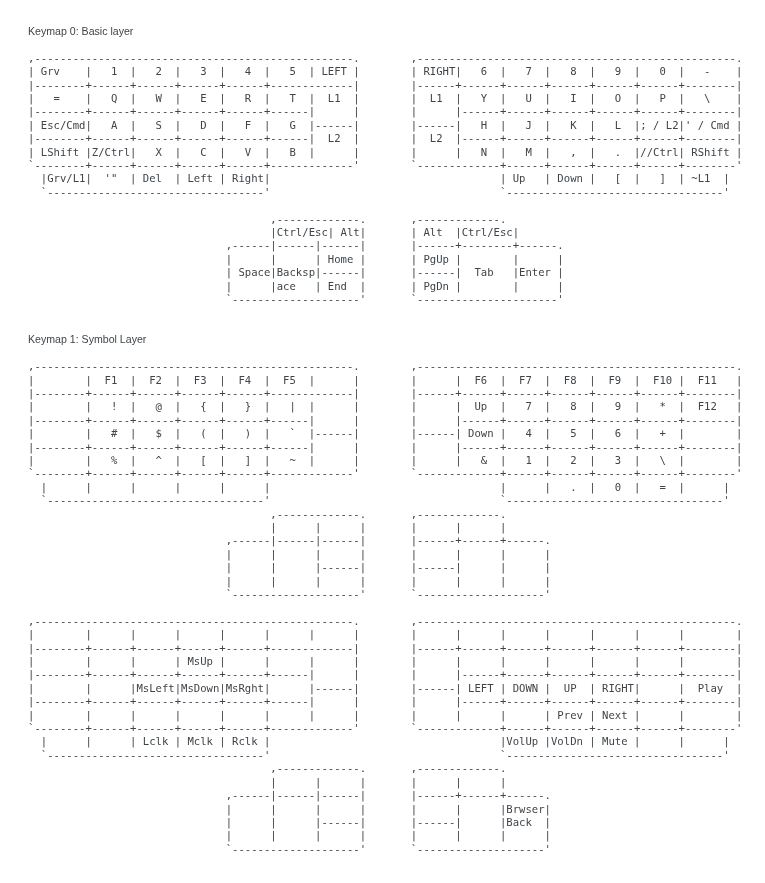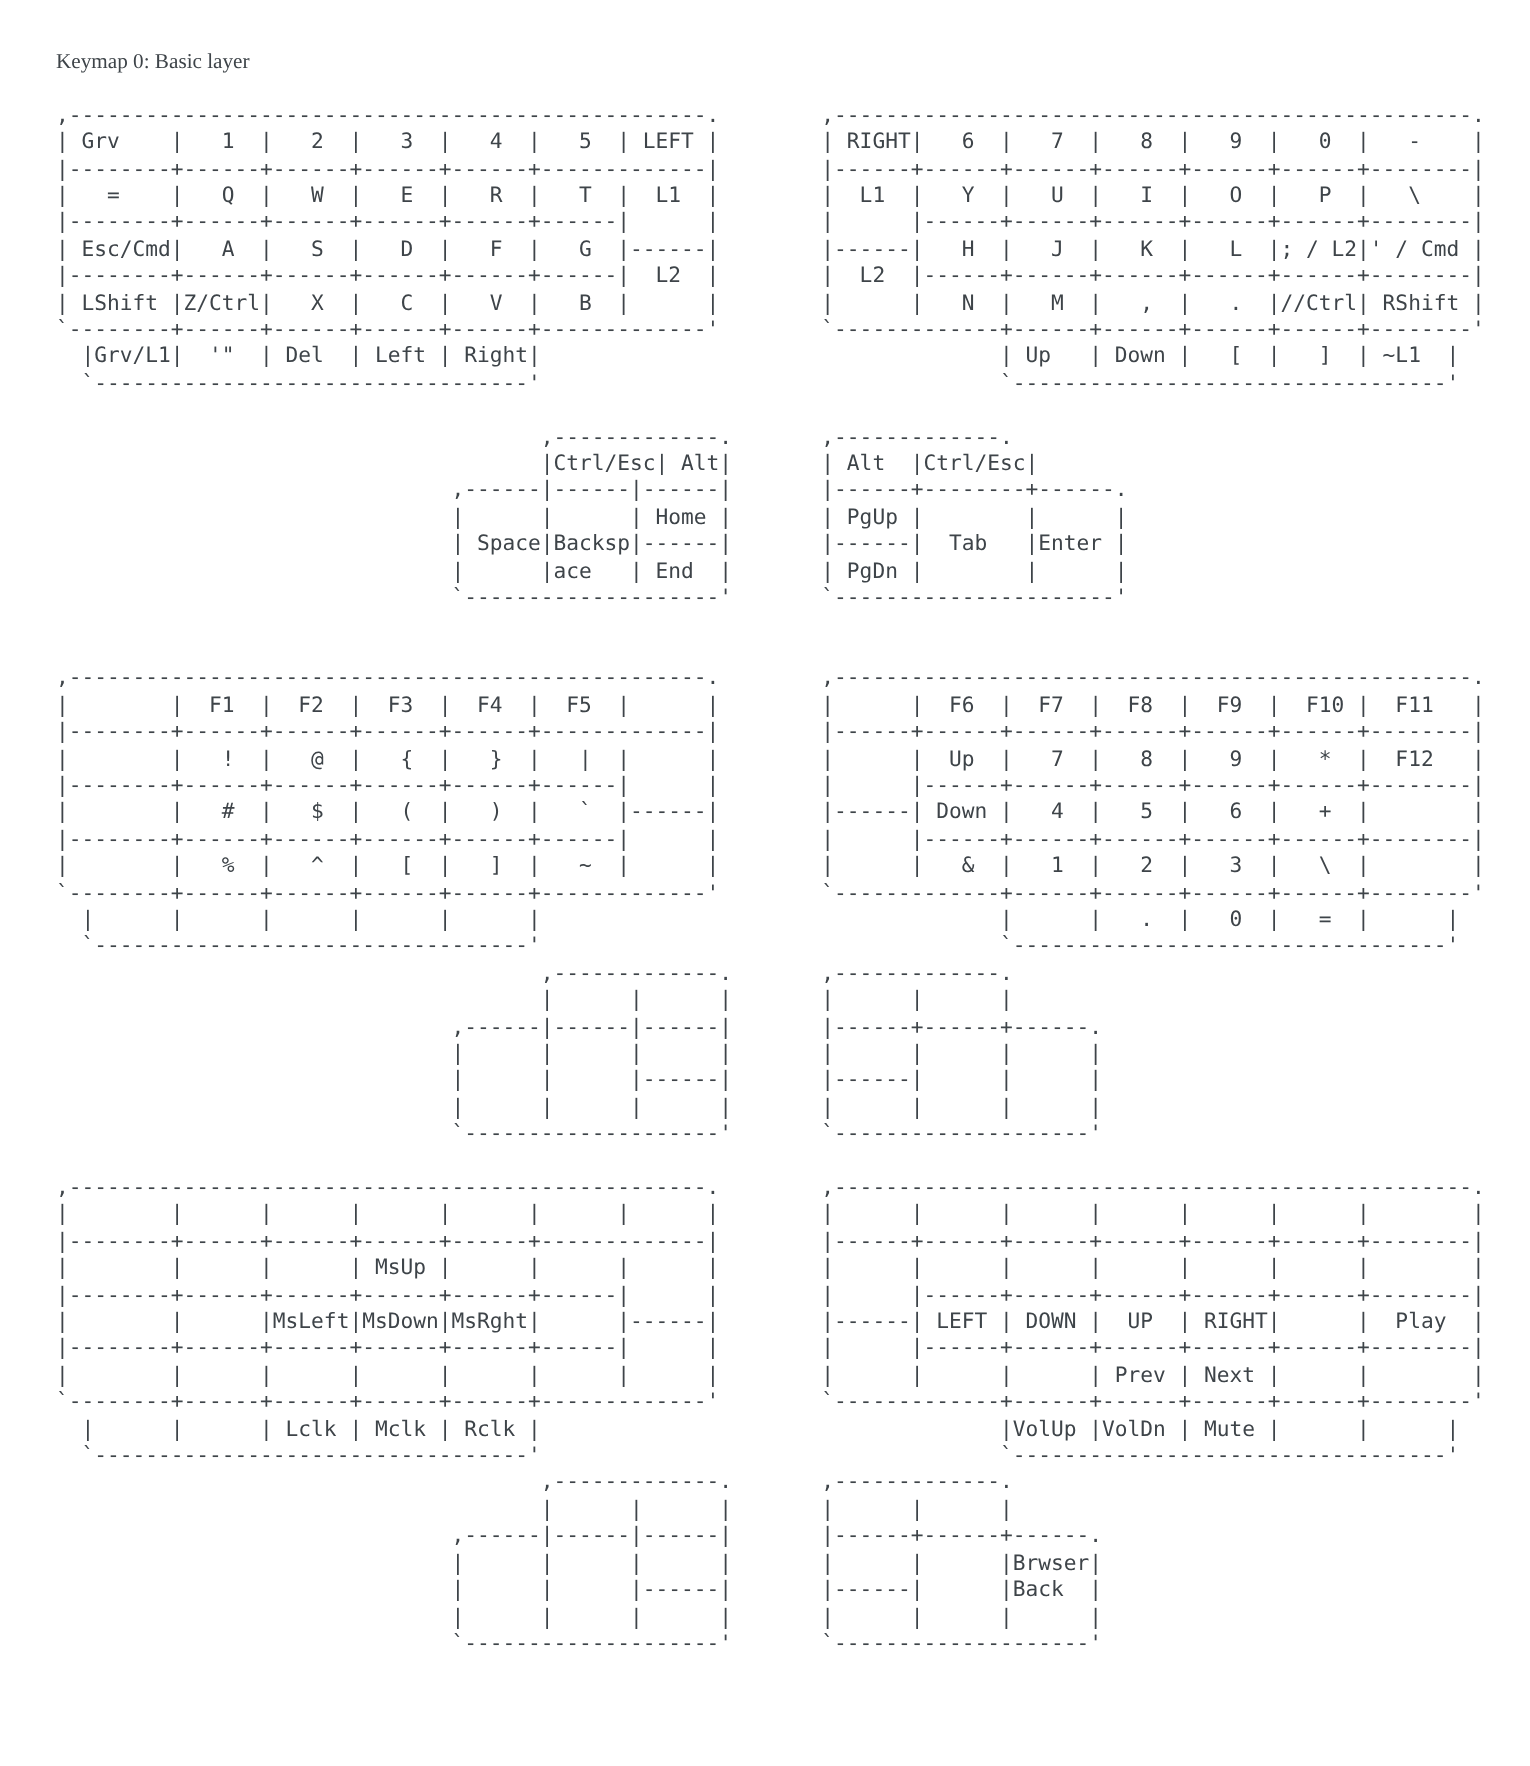--- a/index.html
+++ b/index.html
@@ -12,21 +12,21 @@
     box-sizing: border-box;
     padding: 25px 0 0 28px;
     overflow: hidden;
   }
   .keymap-section {
     margin: 0;
   }
   .section-gap-2 { margin-bottom: 26.8px; }
   .section-gap-1 { margin-bottom: 13.4px; }
   .keymap-title {
-    font-family: Liberation Serif, serif;
+    font-family: Liberation Sans, sans-serif;
     font-size: 10.6px;
     line-height: 13.4px;
     color: #3e4449;
     white-space: pre;
     margin: 0 0 13.4px 0;
   }
   pre.keymap-art {
     font-family: "DejaVu Sans Mono", "Liberation Mono", monospace;
     font-size: 10.6px;
     line-height: 13.4px;
@@ -55,20 +55,21 @@
                                       ,-------------.       ,-------------.
                                       |Ctrl/Esc| Alt|       | Alt  |Ctrl/Esc|
                                ,------|------|------|       |------+--------+------.
                                |      |      | Home |       | PgUp |        |      |
                                | Space|Backsp|------|       |------|  Tab   |Enter |
                                |      |ace   | End  |       | PgDn |        |      |
                                `--------------------'       `----------------------'</pre>
 </section>
 
 <section class="keymap-section section-gap-1">
+  <div class="keymap-title">Keymap 1: Symbol Layer</div>
   <pre class="keymap-art">,--------------------------------------------------.        ,--------------------------------------------------.
 |        |  F1  |  F2  |  F3  |  F4  |  F5  |      |        |      |  F6  |  F7  |  F8  |  F9  |  F10 |  F11   |
 |--------+------+------+------+------+-------------|        |------+------+------+------+------+------+--------|
 |        |   !  |   @  |   {  |   }  |   |  |      |        |      |  Up  |   7  |   8  |   9  |   *  |  F12   |
 |--------+------+------+------+------+------|      |        |      |------+------+------+------+------+--------|
 |        |   #  |   $  |   (  |   )  |   `  |------|        |------| Down |   4  |   5  |   6  |   +  |        |
 |--------+------+------+------+------+------|      |        |      |------+------+------+------+------+--------|
 |        |   %  |   ^  |   [  |   ]  |   ~  |      |        |      |   &amp;  |   1  |   2  |   3  |   \  |        |
 `--------+------+------+------+------+-------------'        `-------------+------+------+------+------+--------'
   |      |      |      |      |      |                                    |      |   .  |   0  |   =  |      |

